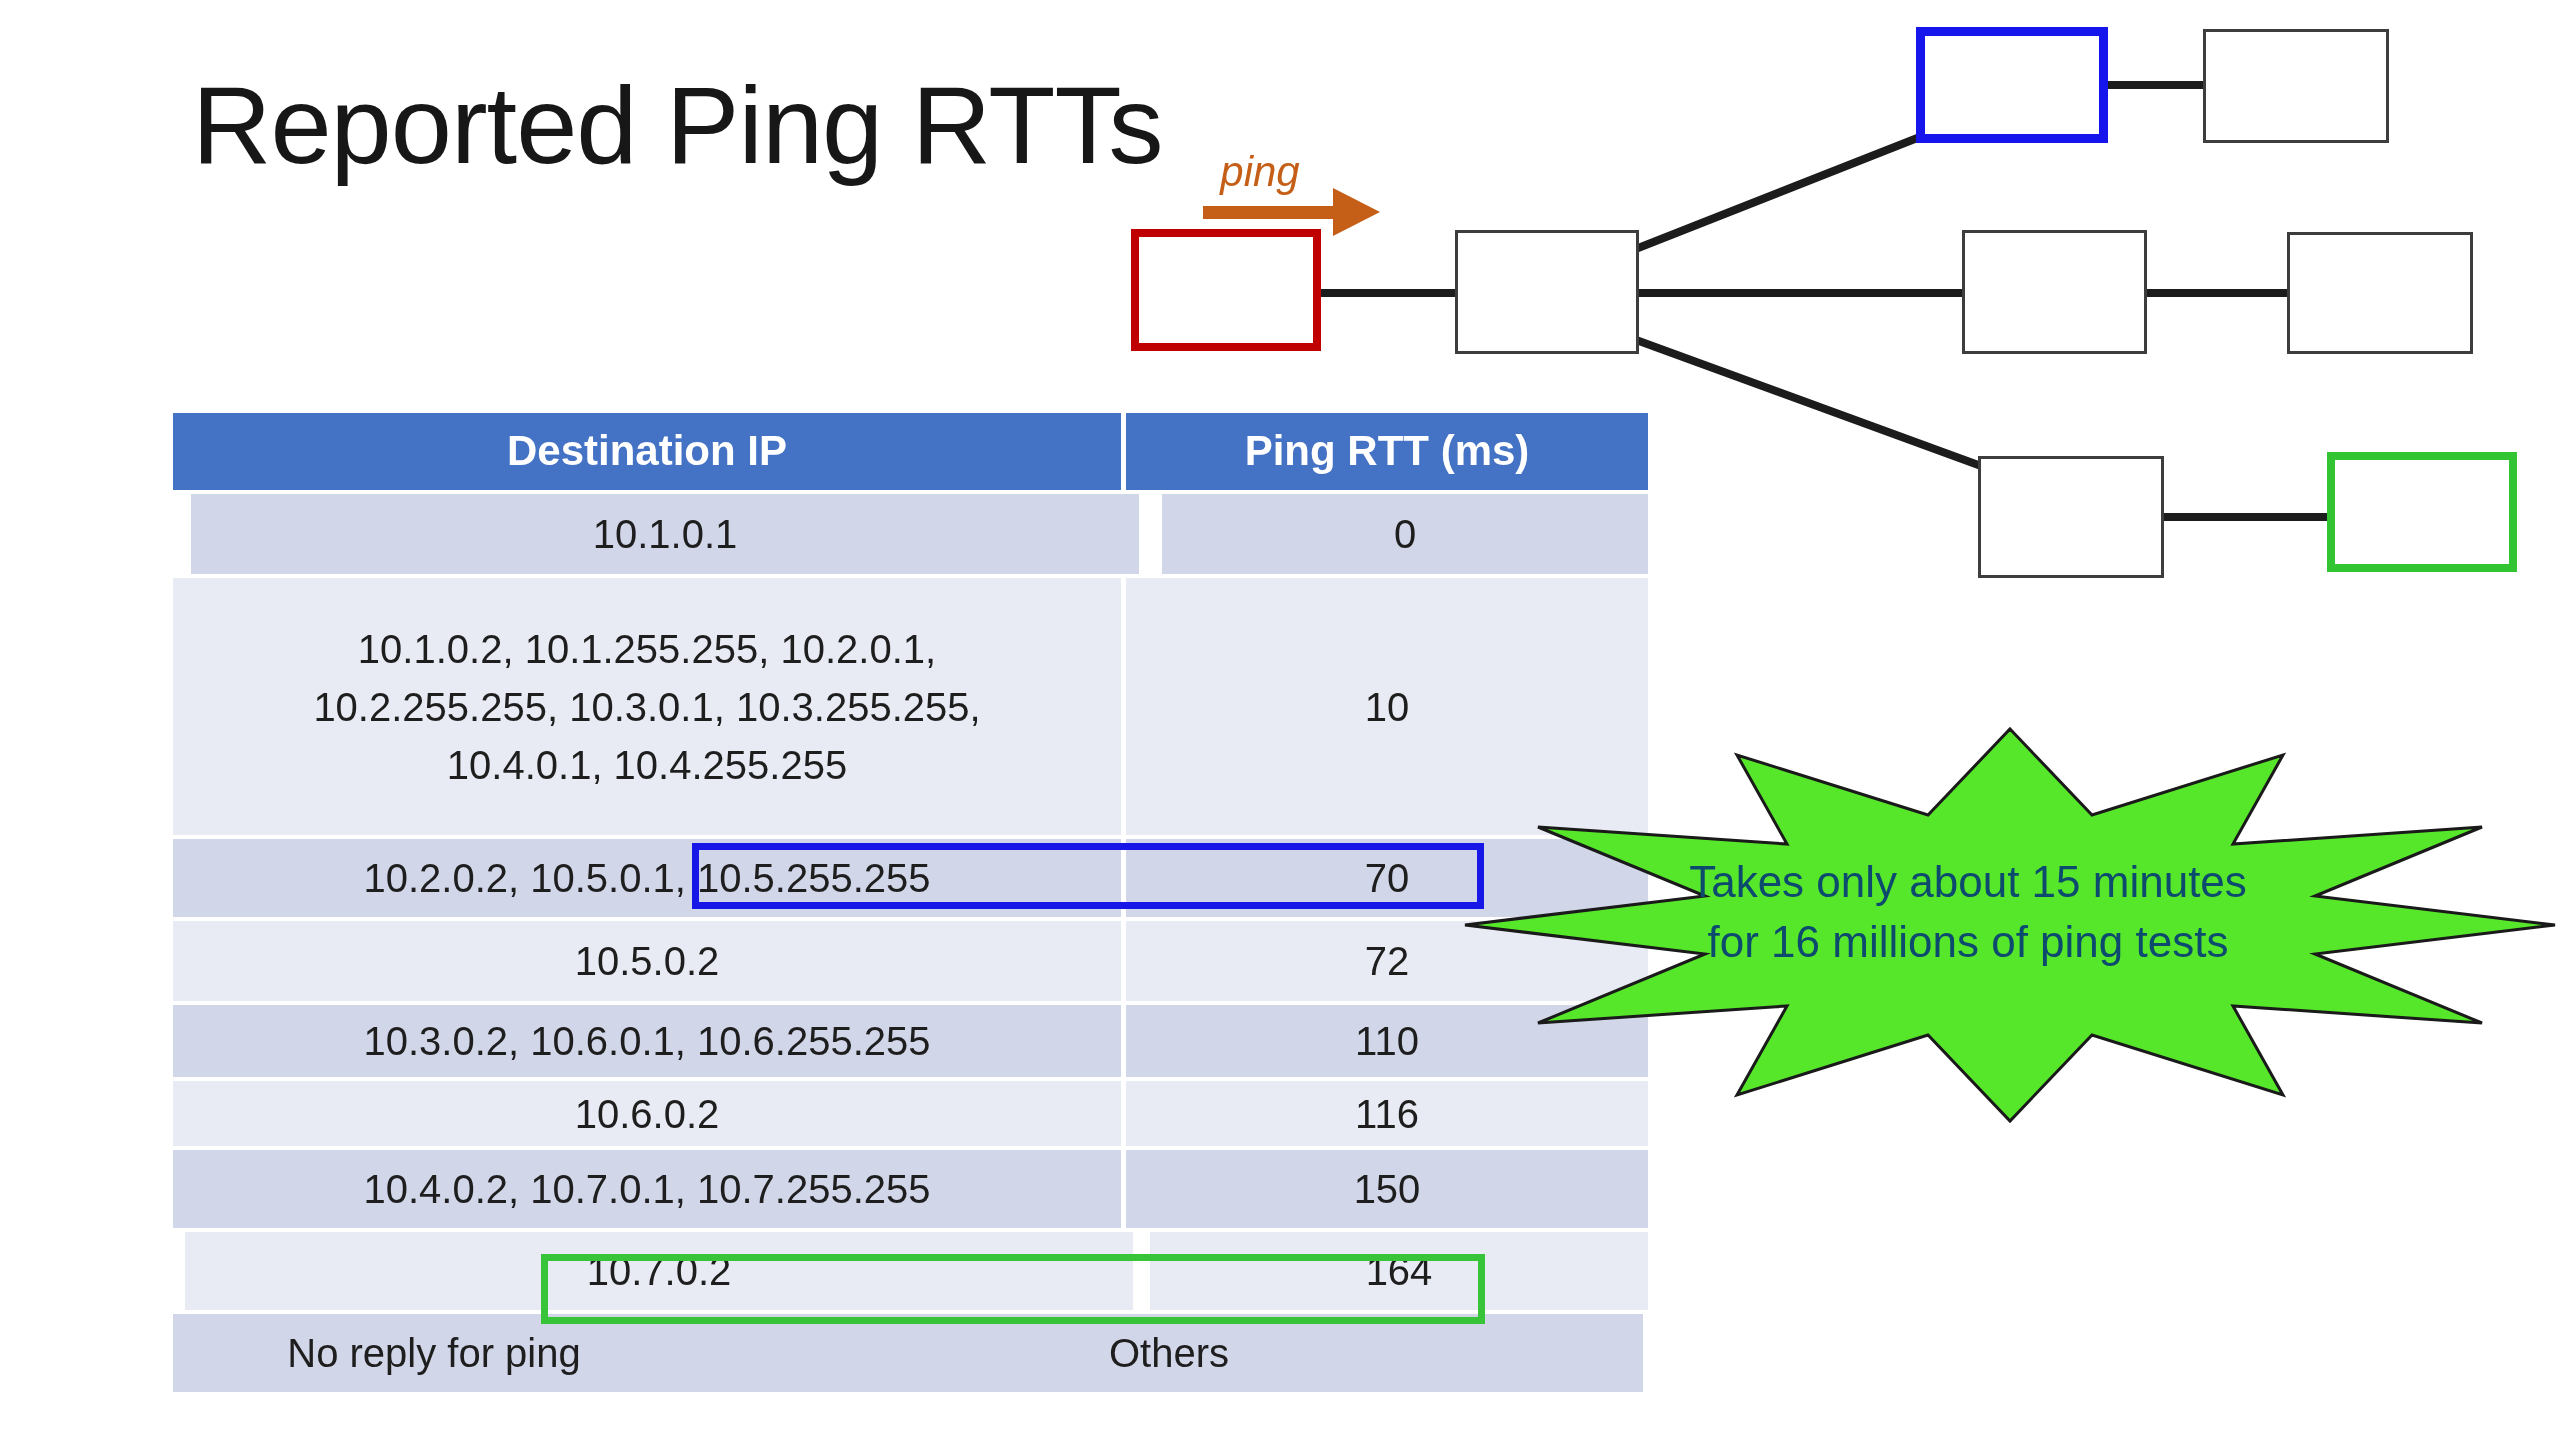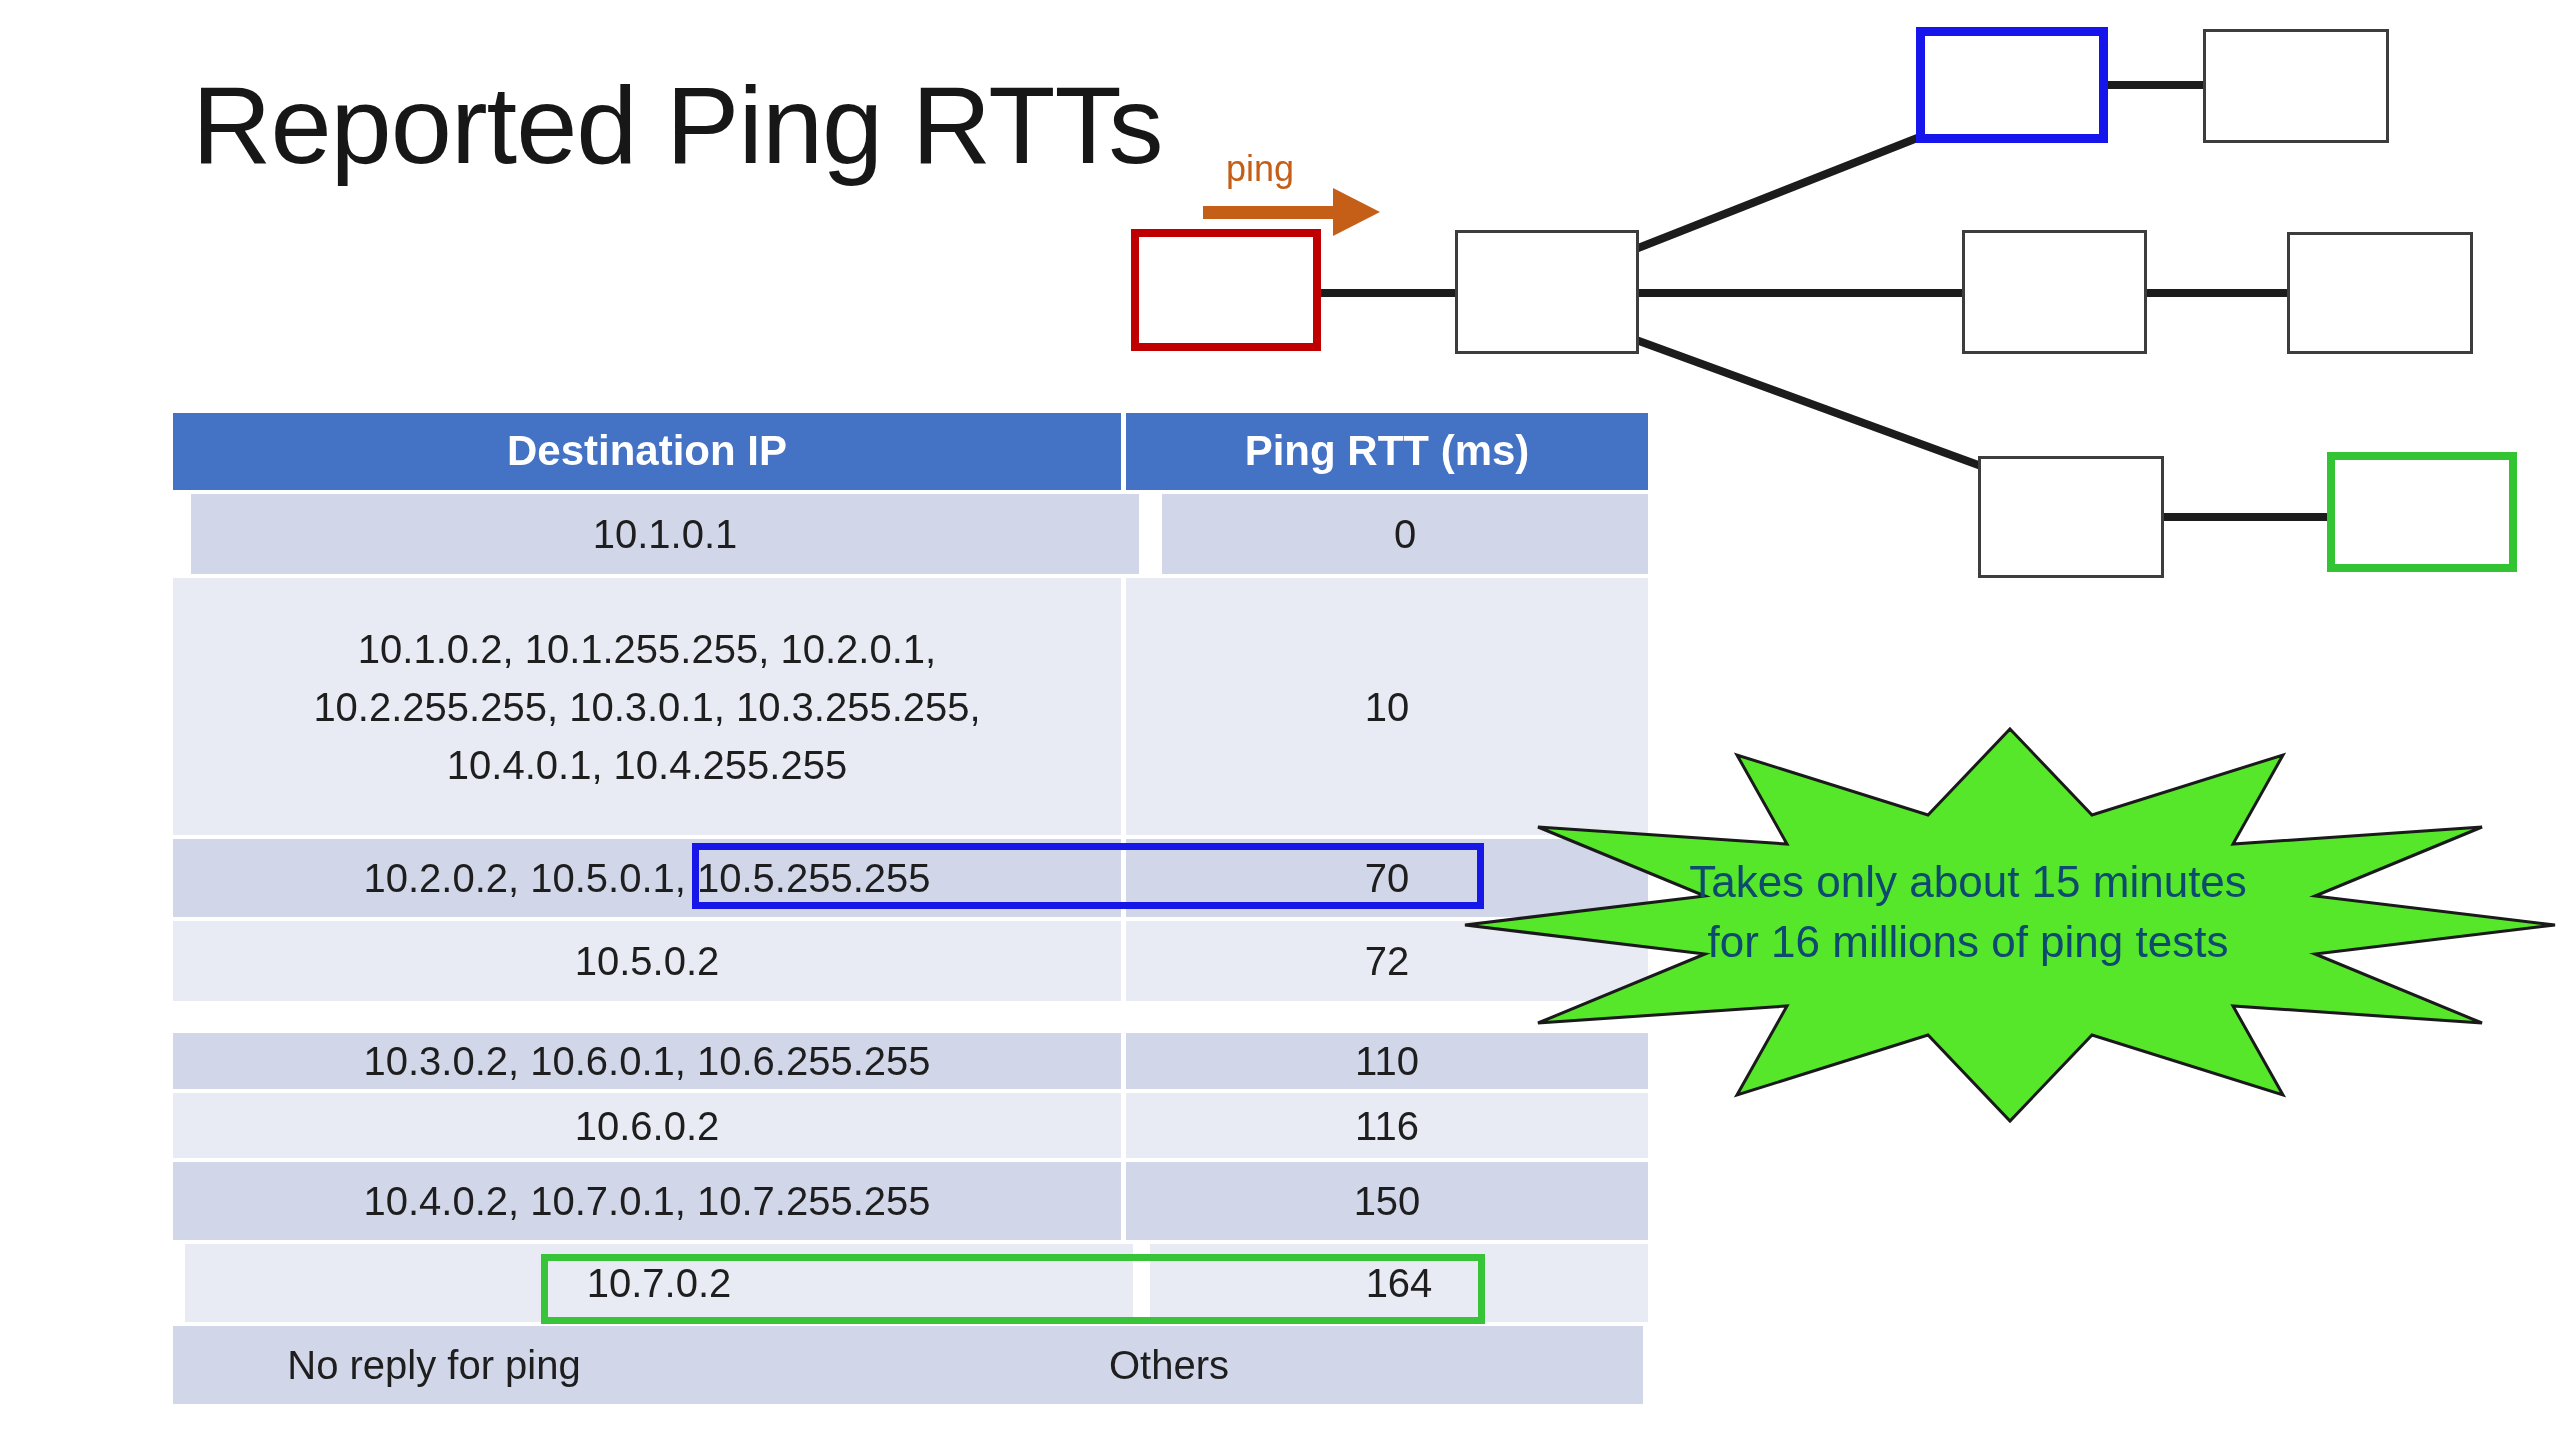--- a/index.html
+++ b/index.html
@@ -8,21 +8,21 @@
     font-family:"Liberation Sans",sans-serif;color:var(--body-text,#1e1e1e);
   }
   
   .title{
     position:absolute;left:192px;top:62px;font-size:110px;line-height:1.15;
     color:var(--title-text,#171717);letter-spacing:-1px;white-space:nowrap;
   }
   
   .ping-label{
     position:absolute;left:1200px;top:148px;width:120px;text-align:center;
-    font-size:36px;color:var(--orange,#C55F17);
+    font-size:42px;color:var(--orange,#C55F17);font-style:italic;
   }
   svg.overlay{position:absolute;left:0;top:0;width:2560px;height:1440px;pointer-events:none;}
   
   .node{position:absolute;background:#ffffff;box-sizing:border-box;}
   .node.plain{border:3px solid var(--node-border,#3d3d3d);}
   .node.red{border:8px solid var(--node-red,#C00000);}
   .node.blue{border:9px solid var(--node-blue,#1515EC);}
   .node.green{border:8px solid var(--node-green,#33C433);}
   .n-pinger{left:1131px;top:229px;width:190px;height:122px;}
   .n-hub{left:1455px;top:230px;width:184px;height:124px;}
@@ -39,21 +39,21 @@
     box-sizing:border-box;display:flex;align-items:center;justify-content:center;
     text-align:center;font-size:40px;line-height:1.1;
   }
   .cell.ip{width:948px;margin-right:5px;}
   .cell.rtt{flex:1;}
   .hdr .cell{background:var(--header-blue,#4472C4);color:var(--header-text,#ffffff);
     font-weight:bold;font-size:42px;}
   .dark .cell{background:var(--row-dark,#D1D6E8);}
   .light .cell{background:var(--row-light,#E9EBF4);}
   .h-hdr .cell{height:77px;} .h-r1 .cell{height:80px;margin-left:18px;} .h-r2 .cell{height:257px;}
-  .h-r3 .cell{height:78px;} .h-r4 .cell{height:80px;} .h-r5 .cell{height:56px;margin-top:28px;}
+  .h-r3 .cell{height:78px;} .h-r4 .cell{height:80px;} .h-r5 .cell{height:72px;}
   .h-r6 .cell{height:65px;text-align:center;} .h-r7 .cell{height:78px;} .h-r8 .cell{height:78px;margin-left:12px;}
   .h-r9 .cell{height:78px;}
   .multiline{display:flex;flex-direction:column;}
   .multiline span{display:block;line-height:58px;}
   
   .hl{position:absolute;box-sizing:border-box;background:transparent;}
   .hl-blue{left:692px;top:843px;width:792px;height:66px;border:7px solid var(--hl-blue,#1717E8);}
   .hl-green{left:541px;top:1254px;width:944px;height:70px;border:7px solid var(--hl-green,#38C438);}
   
   .callout-text{

